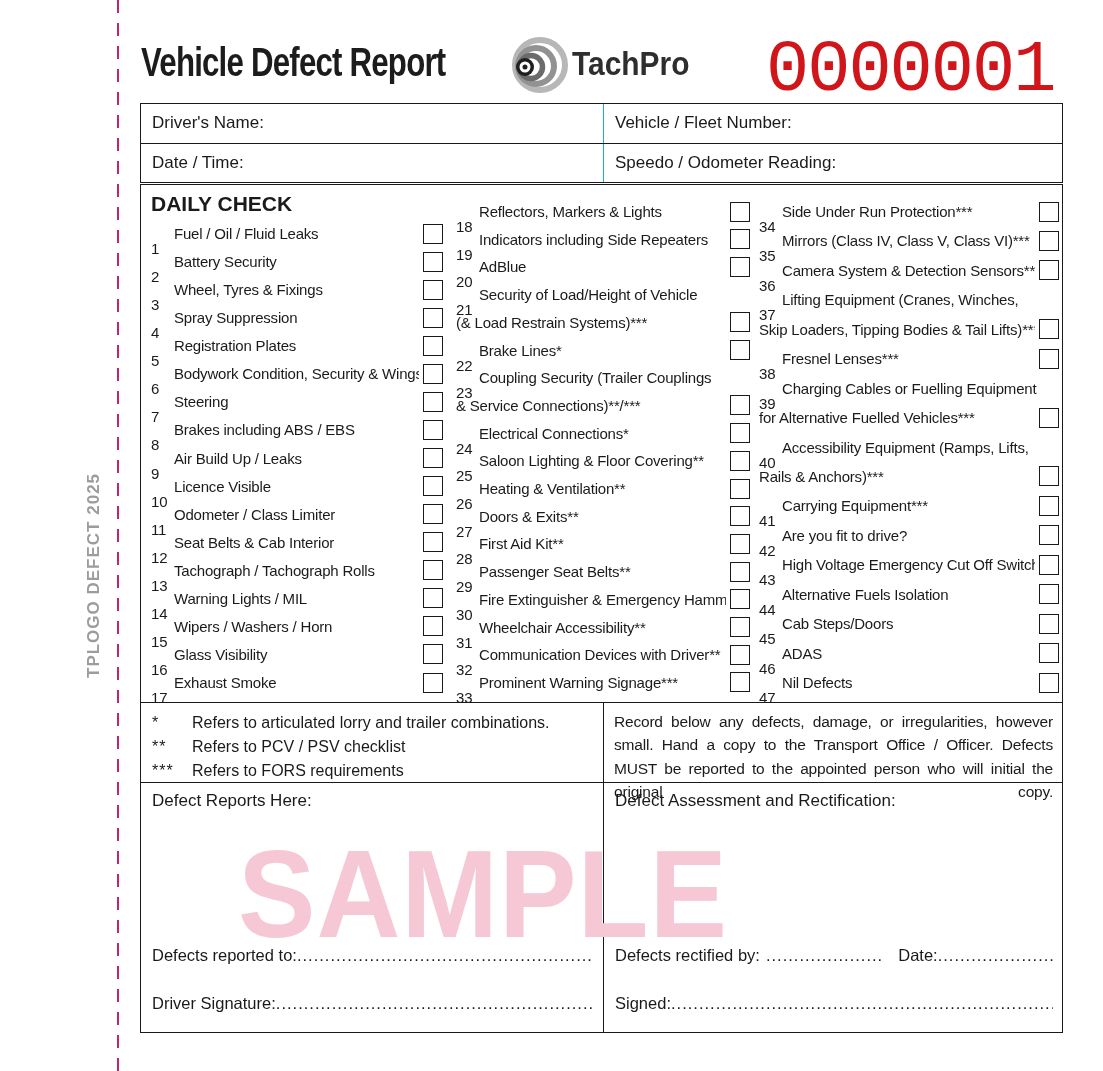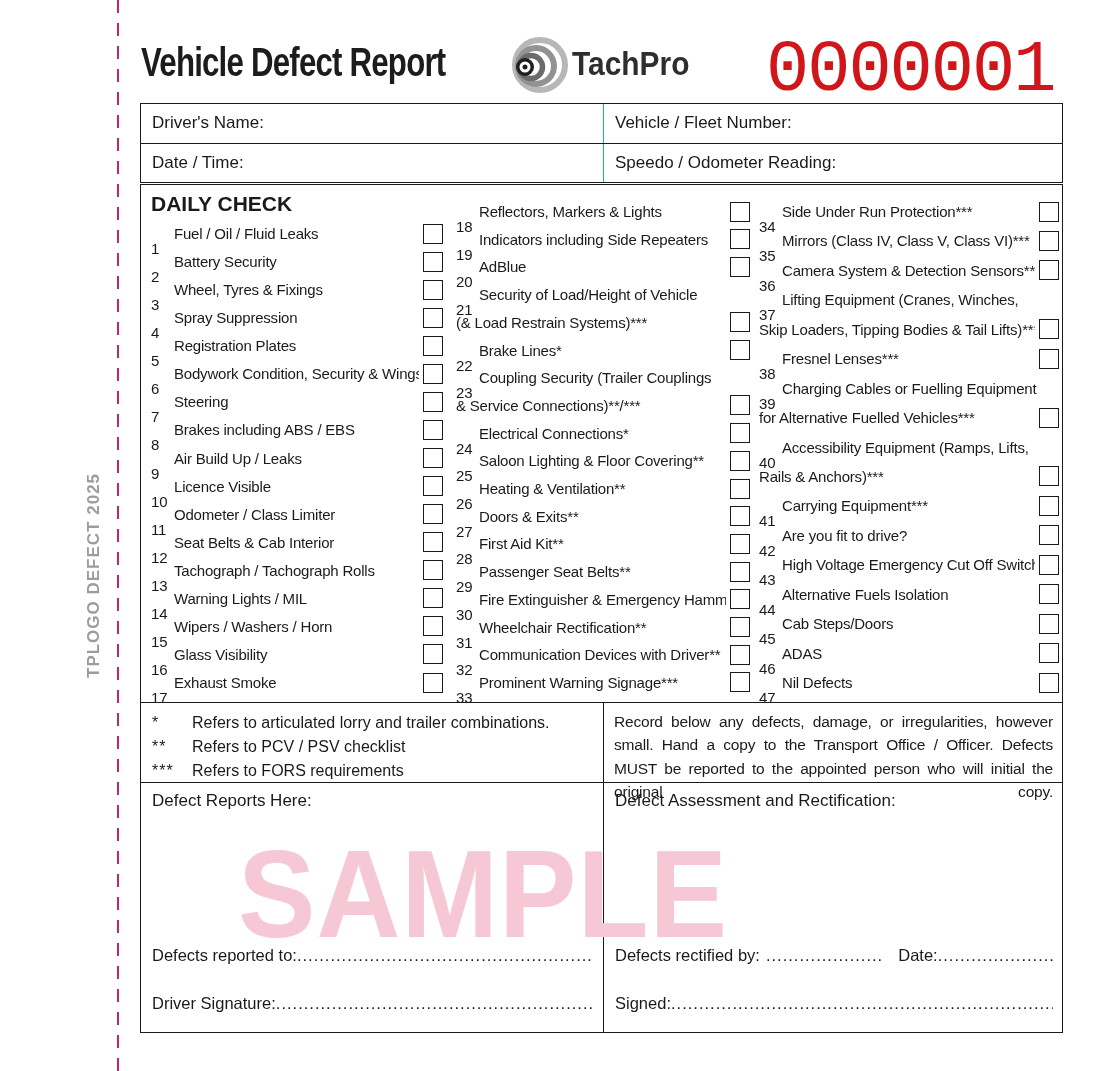--- a/index.html
+++ b/index.html
@@ -274,21 +274,21 @@
             <span class="lbl">Passenger Seat Belts**</span>
             <span class="cbx"></span>
           </div>
           <div class="check-line">
             <span class="num">30</span>
             <span class="lbl">Fire Extinguisher &amp; Emergency Hammer**</span>
             <span class="cbx"></span>
           </div>
           <div class="check-line">
             <span class="num">31</span>
-            <span class="lbl">Wheelchair Rectification**</span>
+            <span class="lbl">Wheelchair Accessibility**</span>
             <span class="cbx"></span>
           </div>
           <div class="check-line">
             <span class="num">32</span>
             <span class="lbl">Communication Devices with Driver**</span>
             <span class="cbx"></span>
           </div>
           <div class="check-line">
             <span class="num">33</span>
             <span class="lbl">Prominent Warning Signage***</span>

